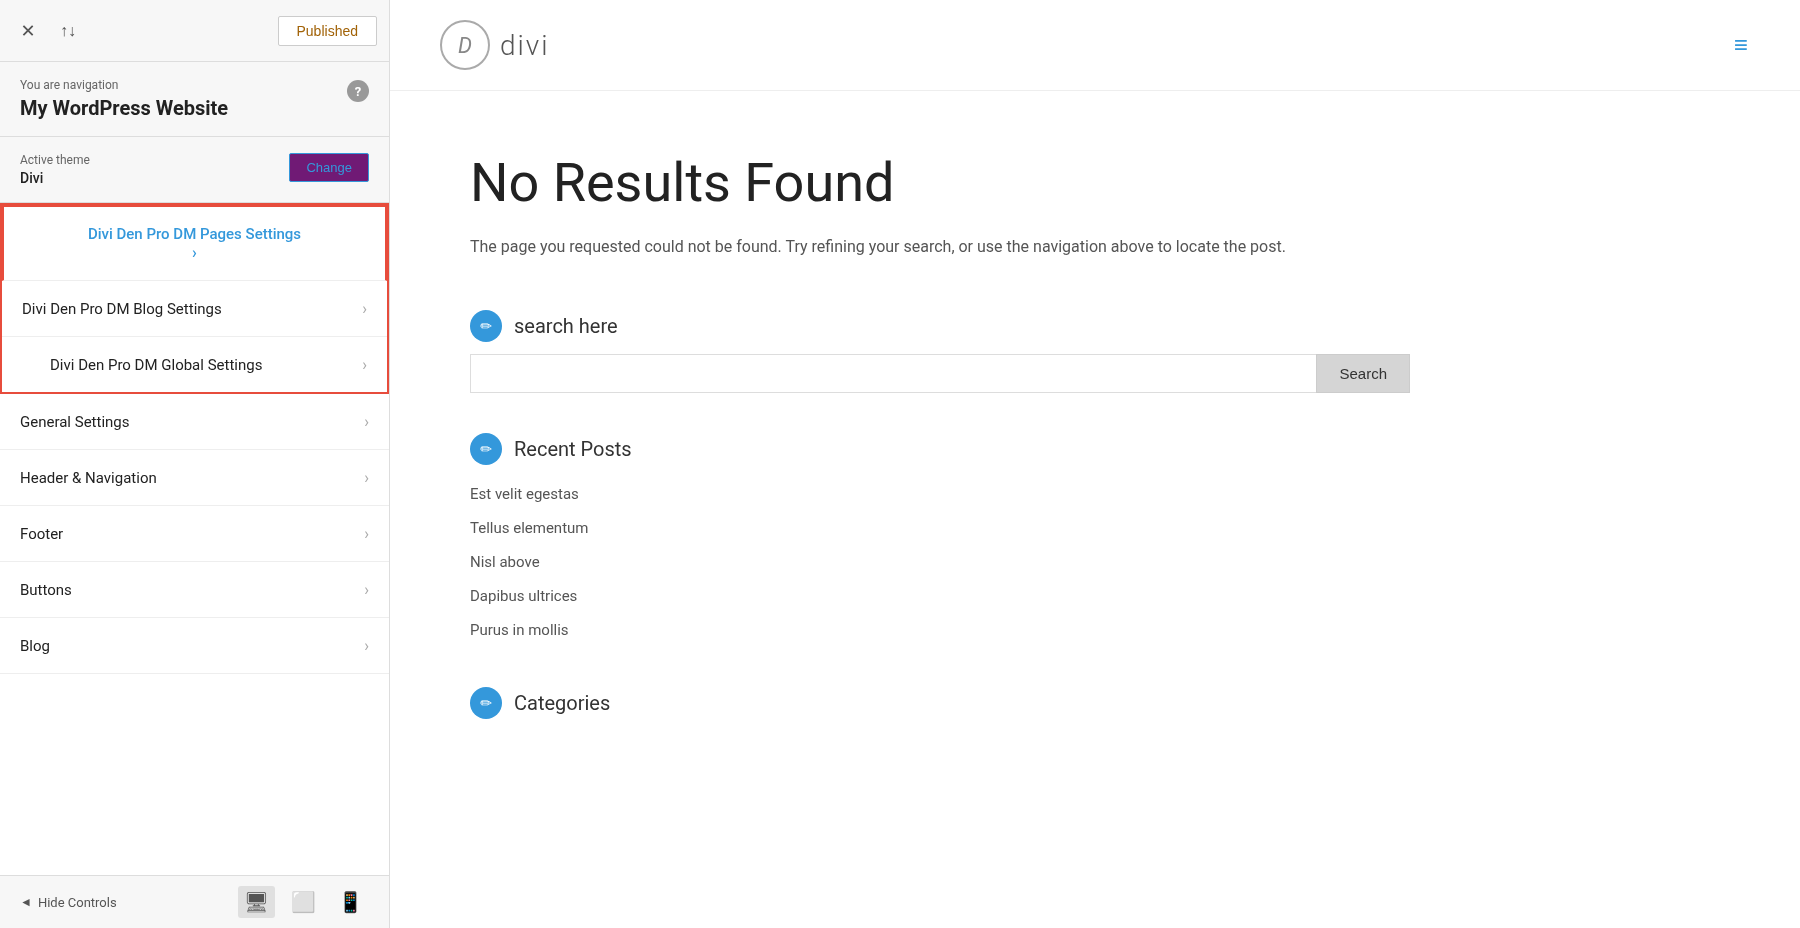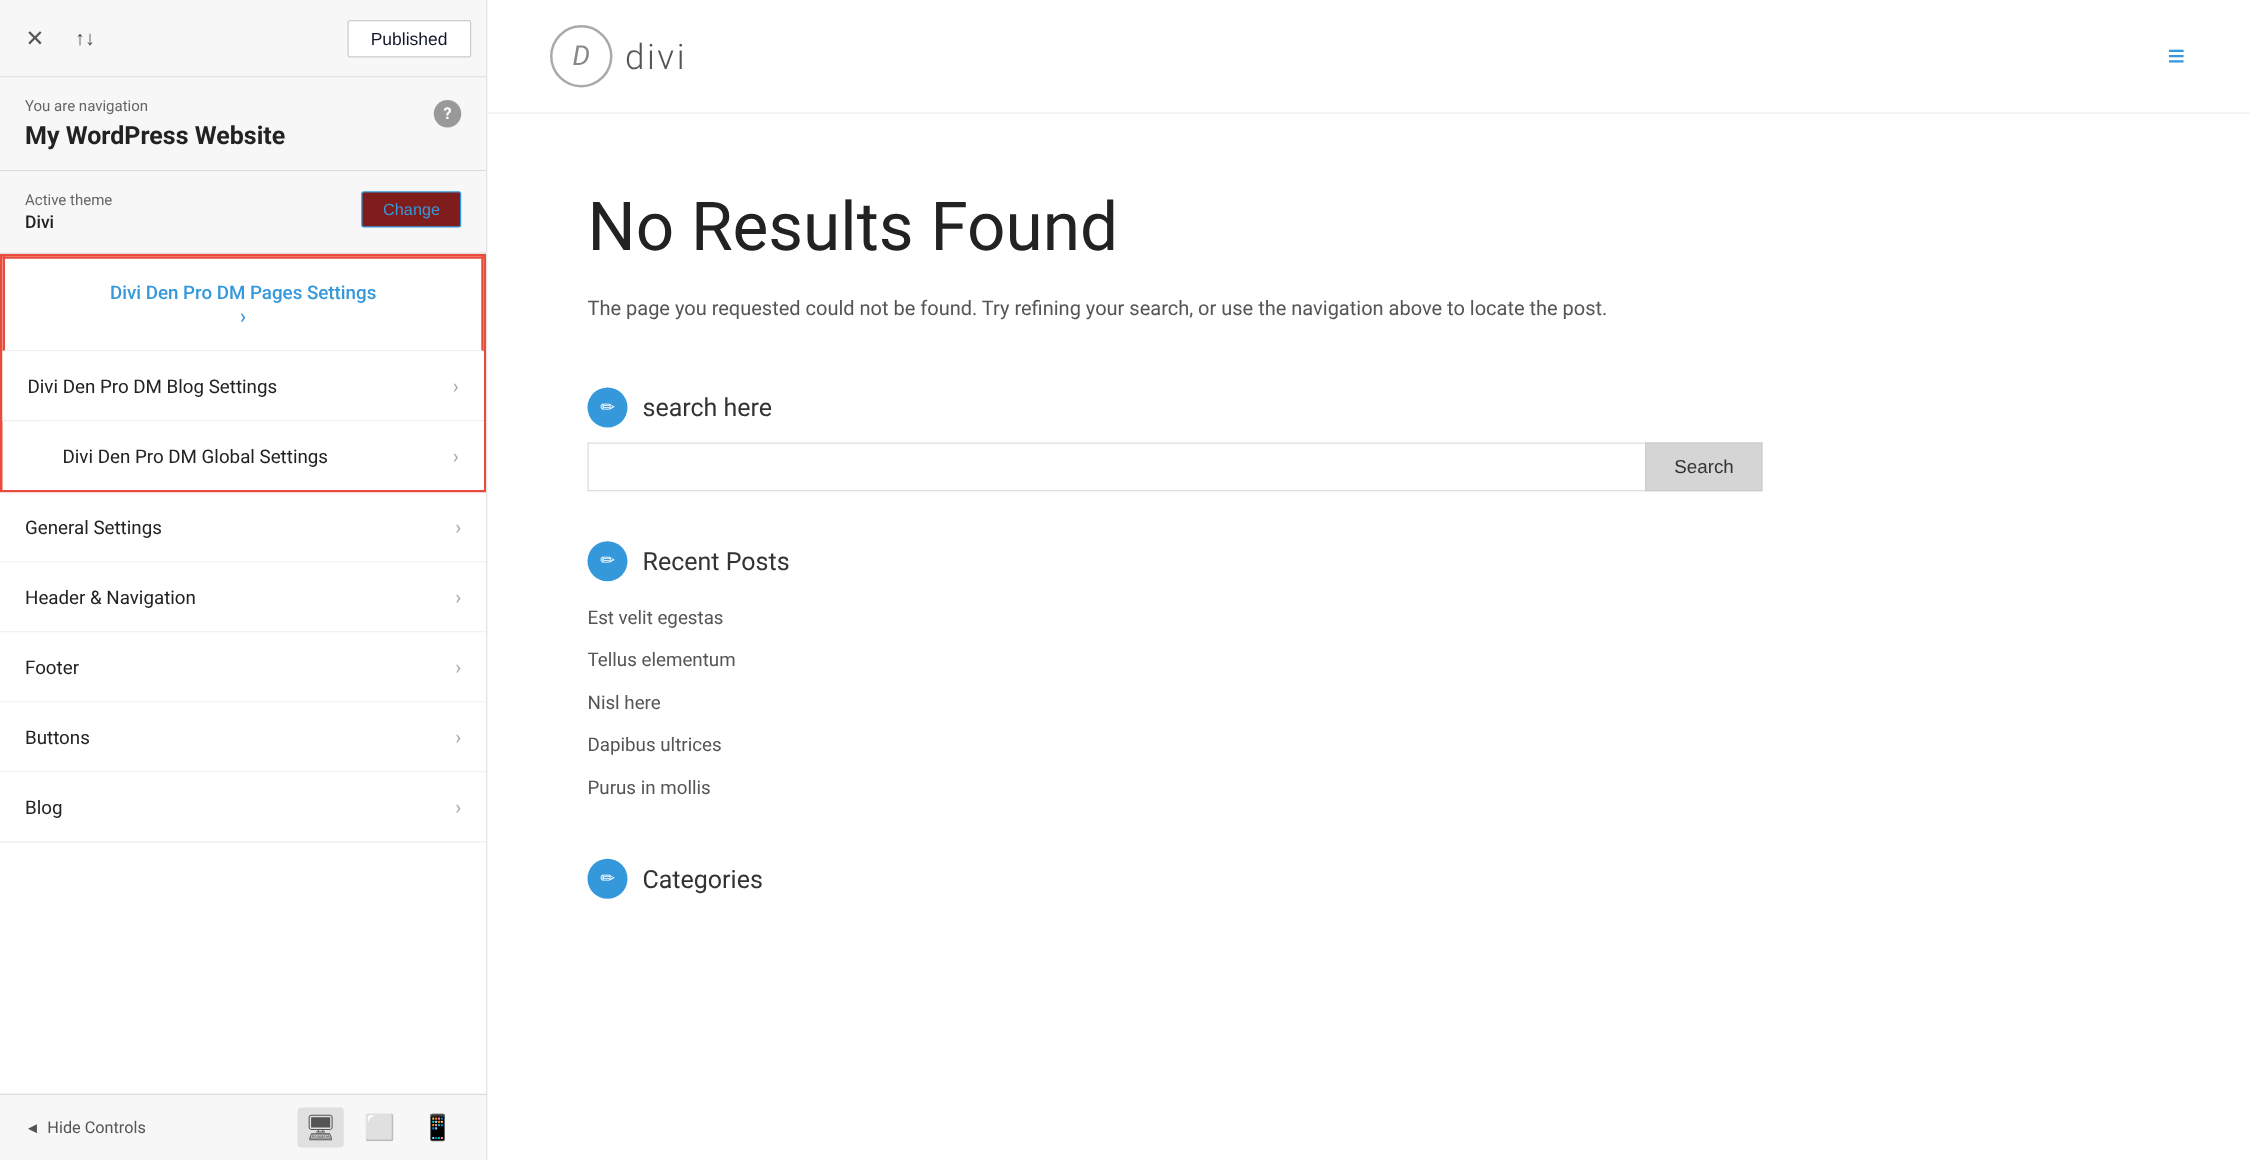--- a/index.html
+++ b/index.html
@@ -40,21 +40,21 @@
       cursor: pointer;
       font-size: 16px;
       color: #555;
     }
     .top-bar-published {
       margin-left: auto;
       border: 1px solid #ccc;
       background: #fff;
       padding: 6px 18px;
       font-size: 14px;
-      color: #0f172a;
+      color: #a16207;
       cursor: pointer;
       border-radius: 2px;
     }
 
     
     .site-info {
       padding: 16px 20px 16px 20px;
       border-bottom: 1px solid #ddd;
       background: #f7f7f7;
       display: flex;
@@ -91,21 +91,21 @@
       justify-content: space-between;
       padding: 16px 20px;
       border-bottom: 1px solid #ddd;
       background: #f7f7f7;
     }
     .theme-row-left {}
     .theme-label { font-size: 12px; color: #666; margin-bottom: 3px; }
     .theme-name { font-size: 14px; color: #222; font-weight: 500; }
     .change-btn {
       border: 1px solid #3498db;
-      background: #7f1d1d;
+      background: #701a75;
       color: #3498db;
       padding: 6px 16px;
       font-size: 13px;
       cursor: pointer;
       border-radius: 2px;
     }
 
     
     .menu-list {
       flex: 1;
@@ -427,21 +427,21 @@
     </div>
 
     <div class="recent-posts-section">
       <div class="section-header">
         <div class="edit-icon">✏</div>
         <span class="section-title">Recent Posts</span>
       </div>
       <ul class="posts-list">
         <li>Est velit egestas</li>
         <li>Tellus elementum</li>
-        <li>Nisl here</li>
+        <li>Nisl above</li>
         <li>Dapibus ultrices</li>
         <li>Purus in mollis</li>
       </ul>
     </div>
 
     <div class="categories-section">
       <div class="section-header">
         <div class="edit-icon">✏</div>
         <span class="section-title">Categories</span>
       </div>

